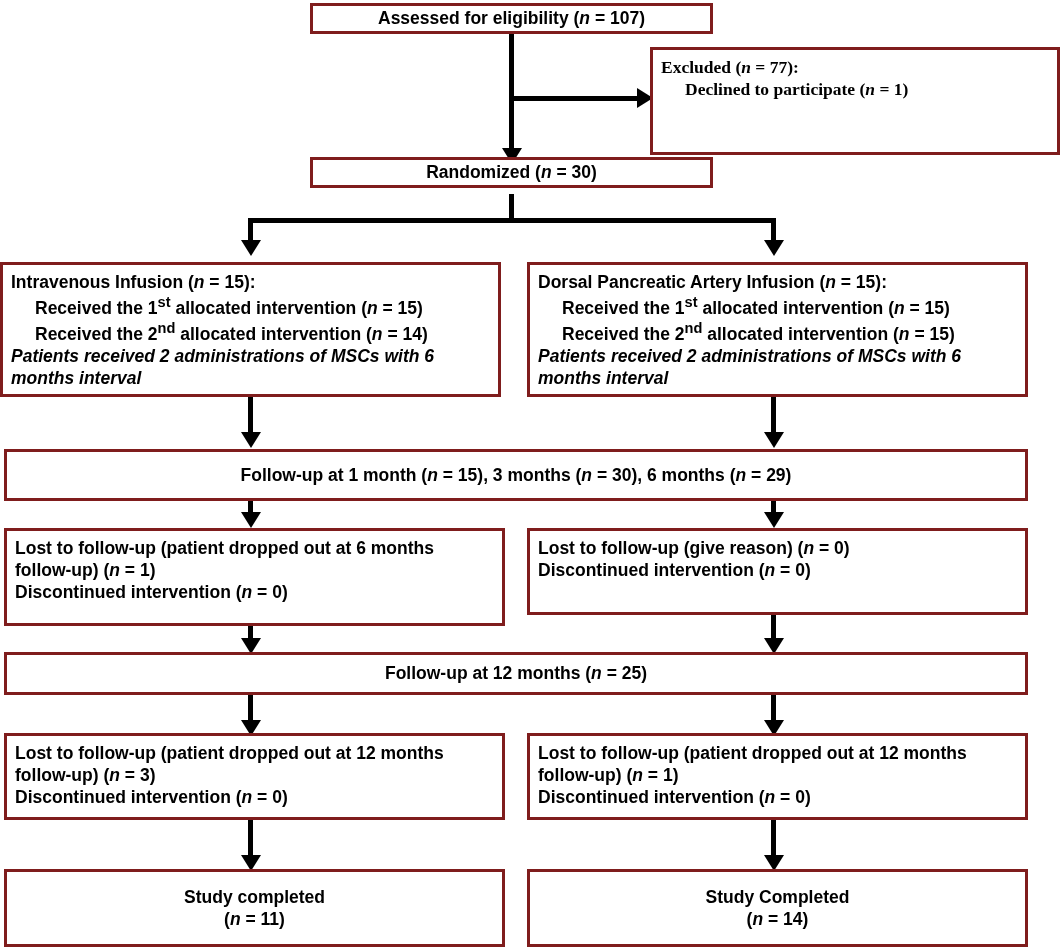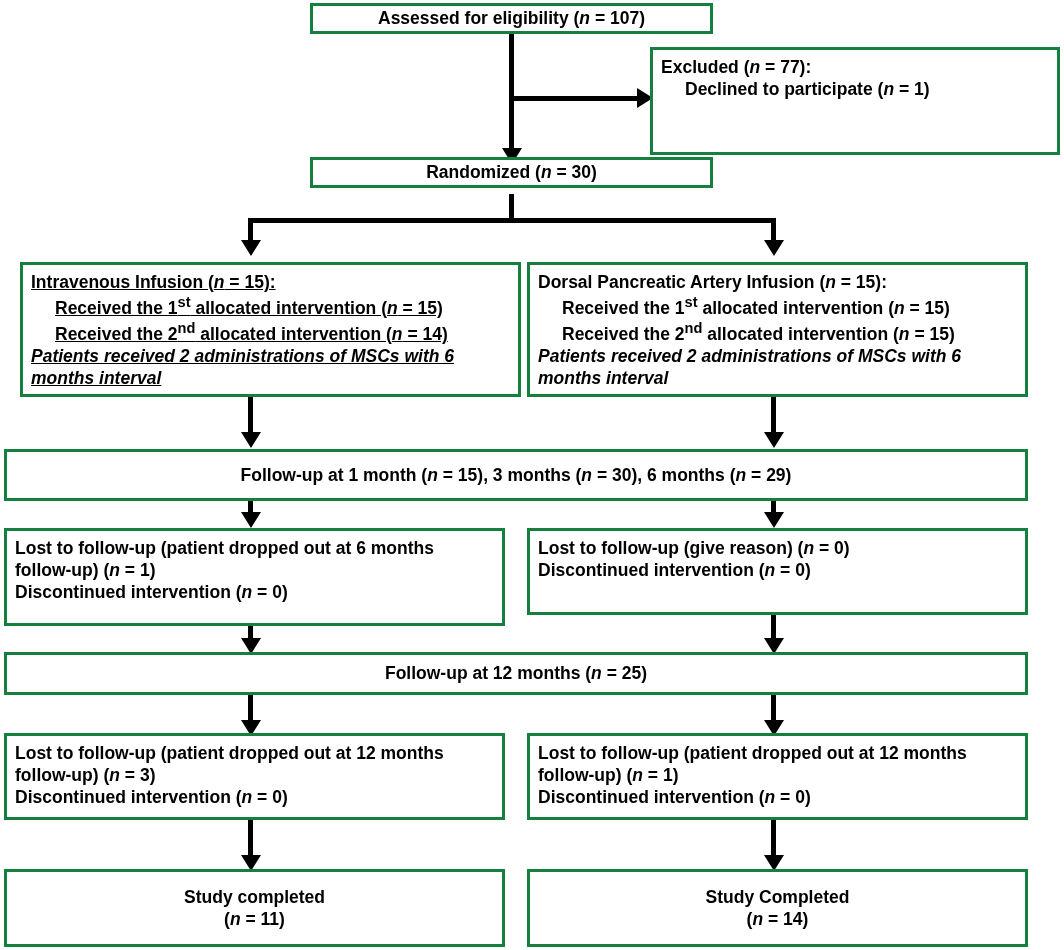--- a/index.html
+++ b/index.html
@@ -15,21 +15,21 @@
   #diagram {
     position: relative;
     width: 1064px;
     height: 950px;
     background: #ffffff;
     overflow: hidden;
   }
   .box {
     position: absolute;
     box-sizing: border-box;
-    border: 3px solid #15803d;
+    border: 3px solid #7f1d1d;
     background: #ffffff;
     font-weight: bold;
     font-size: 17.5px;
     line-height: 1.26;
     color: #000000;
   }
   .box.center {
     display: flex;
     align-items: center;
     justify-content: center;
@@ -126,30 +126,30 @@
 
   <div class="vline" style="left:248px; top:819px; height:40px;"></div>
   <div class="arrowdown" style="left:241px; top:855px;"></div>
   <div class="vline" style="left:771px; top:819px; height:40px;"></div>
   <div class="arrowdown" style="left:764px; top:855px;"></div>
 
   <div class="box center" style="left:310px; top:3px; width:403px; height:31px;">
     <span>Assessed for eligibility  (<i class="n">n</i> = 107)</span>
   </div>
 
-  <div class="box left" style="left:650px; top:47px; width:410px; height:108px;">
+  <div class="box left" style="left:650px; top:47px; width:410px; height:108px;font-family:Liberation Serif, serif;">
     <div class="line">Excluded (<i class="n">n</i> = 77):</div>
     <div class="line indent">Declined to participate (<i class="n">n</i> = 1)</div>
   </div>
 
   <div class="box center" style="left:310px; top:157px; width:403px; height:31px;">
     <span>Randomized (<i class="n">n</i> = 30)</span>
   </div>
 
-  <div class="box left" style="left:20px; top:262px; width:501px; height:135px;text-decoration:underline;">
+  <div class="box left" style="left:0; top:262px; width:501px; height:135px;">
     <div class="line">Intravenous Infusion (<i class="n">n</i> = 15):</div>
     <div class="line indent">Received the 1<sup>st</sup> allocated intervention (<i class="n">n</i> = 15)</div>
     <div class="line indent">Received the 2<sup>nd</sup> allocated intervention (<i class="n">n</i> = 14)</div>
     <div class="ital">Patients received 2 administrations of MSCs with  6 months interval</div>
   </div>
 
   <div class="box left" style="left:527px; top:262px; width:501px; height:135px;">
     <div class="line">Dorsal Pancreatic Artery Infusion (<i class="n">n</i> = 15):</div>
     <div class="line indent">Received the 1<sup>st</sup> allocated intervention (<i class="n">n</i> = 15)</div>
     <div class="line indent">Received the 2<sup>nd</sup> allocated intervention (<i class="n">n</i> = 15)</div>

